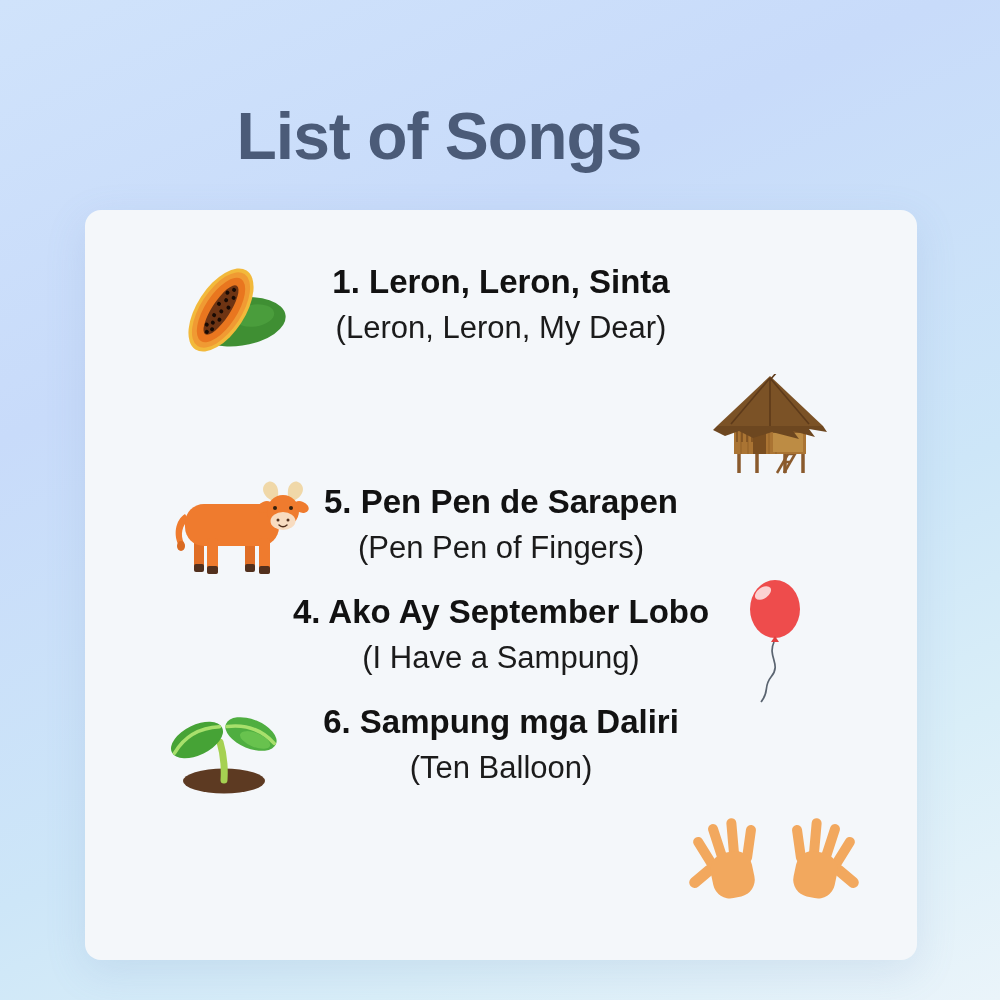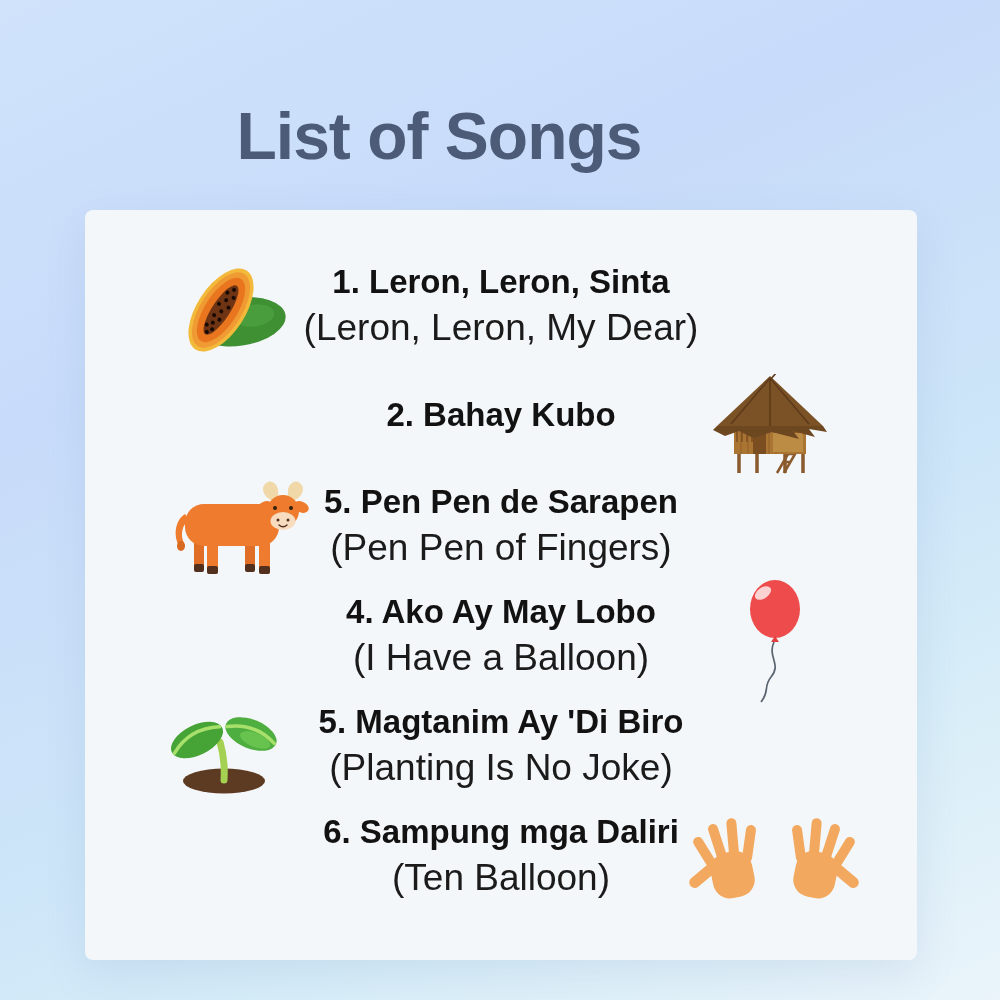--- a/index.html
+++ b/index.html
@@ -11,33 +11,33 @@
   }
   .page-title{
     position:absolute;top:98px;left:0;width:792px;
     text-align:center;
     font-size:66px;font-weight:700;letter-spacing:-1px;
     color:#4b5b78;
     margin-left:43px;
   }
   .card{
     position:absolute;left:85px;top:210px;width:832px;height:750px;
-    background:#f4f7fa;border-radius:8px;
+    background:#f4f7fa;border-radius:16px;
     box-shadow:0 12px 40px rgba(110,145,190,0.16);
     padding-top:40px;box-sizing:border-box;
   }
   .song{
     height:110px;display:flex;flex-direction:column;
     justify-content:center;text-align:center;
   }
   .song-title{
     font-size:33px;font-weight:700;color:#121212;line-height:46px;
   }
   .song-subtitle{
-    font-size:37px;font-weight:400;color:#1b1b1b;line-height:46px;
+    font-size:31px;font-weight:400;color:#1b1b1b;line-height:46px;
   }
   .icon{position:absolute;display:block;line-height:0;}
   .icon-papaya  {left:80px;  top:50px;  width:128px;height:102px;}
   .icon-hut     {left:626px; top:164px; width:118px;height:100px;}
   .icon-carabao {left:76px;  top:270px; width:148px;height:98px;}
   .icon-balloon {left:652px; top:368px; width:72px; height:128px;}
   .icon-seedling{left:78px;  top:490px; width:122px;height:96px;}
   .icon-hands   {left:602px; top:600px; width:172px;height:92px;}
   svg{display:block;width:100%;height:100%;}
 </style>
@@ -46,33 +46,28 @@
 
 <div class="page-title">List of Songs</div>
 
 <div class="card">
 
   <div class="song">
     <div class="song-title">1. Leron, Leron, Sinta</div>
     <div class="song-subtitle">(Leron, Leron, My Dear)</div>
   </div>
   <div class="song">
-    <div class="song-title">2. Bahay Kubo</div>
   </div>
   <div class="song">
     <div class="song-title">5. Pen Pen de Sarapen</div>
     <div class="song-subtitle">(Pen Pen of Fingers)</div>
   </div>
   <div class="song">
-    <div class="song-title">4. Ako Ay May Lobo</div>
-    <div class="song-subtitle">(I Have a Balloon)</div>
-  </div>
-  <div class="song">
-    <div class="song-title">5. Magtanim Ay 'Di Biro</div>
-    <div class="song-subtitle">(Planting Is No Joke)</div>
+    <div class="song-title">4. Ako Ay September Lobo</div>
+    <div class="song-subtitle">(I Have a Sampung)</div>
   </div>
   <div class="song">
     <div class="song-title">6. Sampung mga Daliri</div>
     <div class="song-subtitle">(Ten Balloon)</div>
   </div>
 
   <span class="icon icon-papaya">
     <svg viewBox="0 0 128 102">
       <g transform="rotate(-8 72 62)">
         <ellipse cx="74" cy="62" rx="47" ry="24" fill="#3f8f33"></ellipse>

